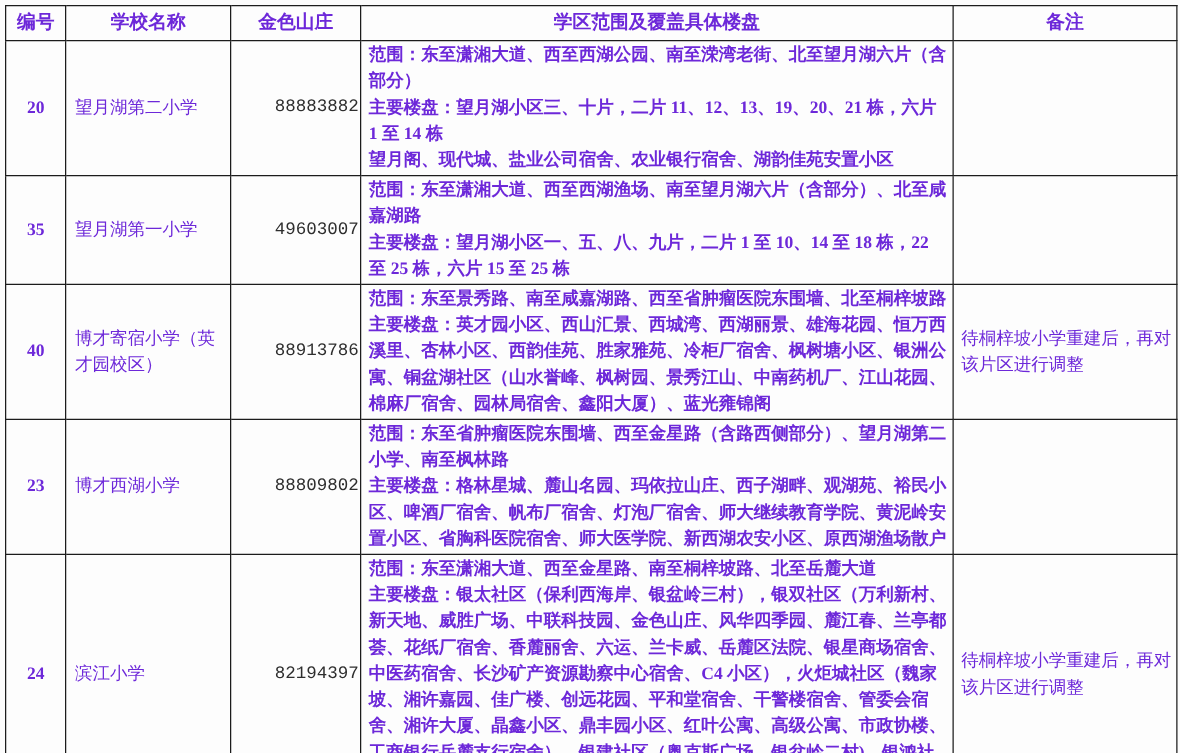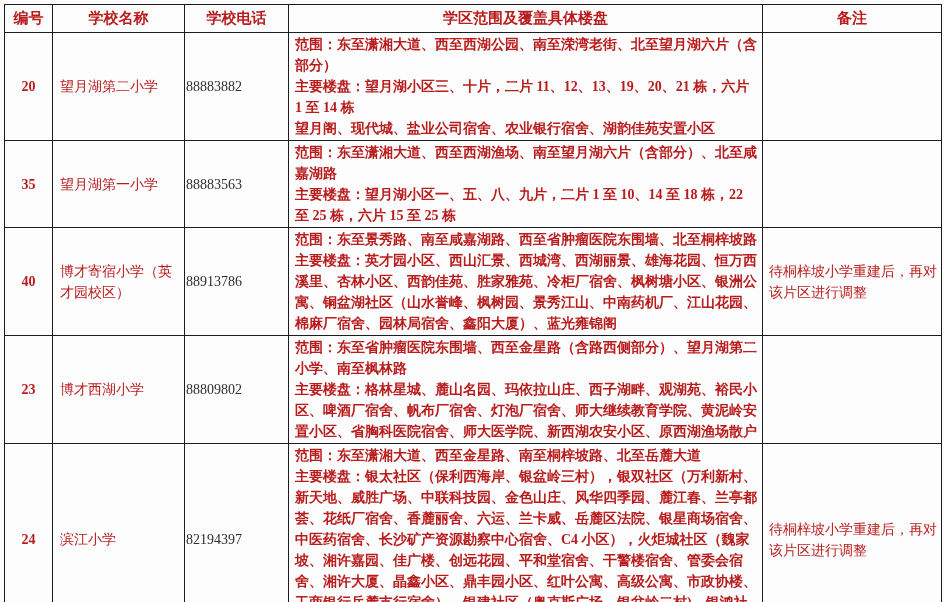--- a/index.html
+++ b/index.html
@@ -18,21 +18,21 @@
     width: 937px;
   }
   table {
     border-collapse: collapse;
     table-layout: fixed;
     width: 937px;
     background: #fdfdfd;
   }
   th, td {
     border: 1.5px solid #1c1c1c;
-    color: #b91c1c;
+    color: #6d28d9;
     font-size: 14px;
     line-height: 21px;
     overflow: hidden;
   }
   th {
     font-size: 15px;
     font-weight: bold;
     text-align: center;
     vertical-align: middle;
     padding: 0 2px;
@@ -44,23 +44,24 @@
     font-weight: bold;
     font-size: 14px;
   }
   td.c-school {
     text-align: left;
     vertical-align: middle;
     padding: 0 4px 0 7px;
     margin-left: 28px;
   }
   td.c-phone {
-    text-align: left;
+    text-align: right;
     vertical-align: middle;
     color: #2e2e2e;
+    font-family: Liberation Mono, monospace;
   }
   td.c-range {
     text-align: left;
     vertical-align: top;
     padding: 1px 4px 1px 6px;
     white-space: pre-line;
     font-weight: bold;
   }
   td.c-remark {
     text-align: left;
@@ -83,39 +84,39 @@
       <col style="width:48px">
       <col style="width:132px">
       <col style="width:104px">
       <col style="width:474px">
       <col style="width:179px">
     </colgroup>
     <thead>
       <tr>
         <th>编号</th>
         <th>学校名称</th>
-        <th>学校电话</th>
+        <th>金色山庄</th>
         <th>学区范围及覆盖具体楼盘</th>
         <th>备注</th>
       </tr>
     </thead>
     <tbody>
       <tr class="r20">
         <td class="c-id">20</td>
         <td class="c-school">望月湖第二小学</td>
         <td class="c-phone">88883882</td>
         <td class="c-range">范围：东至潇湘大道、西至西湖公园、南至溁湾老街、北至望月湖六片（含部分）
 主要楼盘：望月湖小区三、十片，二片 11、12、13、19、20、21 栋，六片 1 至 14 栋
 望月阁、现代城、盐业公司宿舍、农业银行宿舍、湖韵佳苑安置小区</td>
         <td class="c-remark"></td>
       </tr>
       <tr class="r21">
         <td class="c-id">35</td>
         <td class="c-school">望月湖第一小学</td>
-        <td class="c-phone">88883563</td>
+        <td class="c-phone">49603007</td>
         <td class="c-range">范围：东至潇湘大道、西至西湖渔场、南至望月湖六片（含部分）、北至咸嘉湖路
 主要楼盘：望月湖小区一、五、八、九片，二片 1 至 10、14 至 18 栋，22 至 25 栋，六片 15 至 25 栋</td>
         <td class="c-remark"></td>
       </tr>
       <tr class="r22">
         <td class="c-id">40</td>
         <td class="c-school">博才寄宿小学（英才园校区）</td>
         <td class="c-phone">88913786</td>
         <td class="c-range">范围：东至景秀路、南至咸嘉湖路、西至省肿瘤医院东围墙、北至桐梓坡路
 主要楼盘：英才园小区、西山汇景、西城湾、西湖丽景、雄海花园、恒万西溪里、杏林小区、西韵佳苑、胜家雅苑、冷柜厂宿舍、枫树塘小区、银洲公寓、铜盆湖社区（山水誉峰、枫树园、景秀江山、中南药机厂、江山花园、棉麻厂宿舍、园林局宿舍、鑫阳大厦）、蓝光雍锦阁</td>

